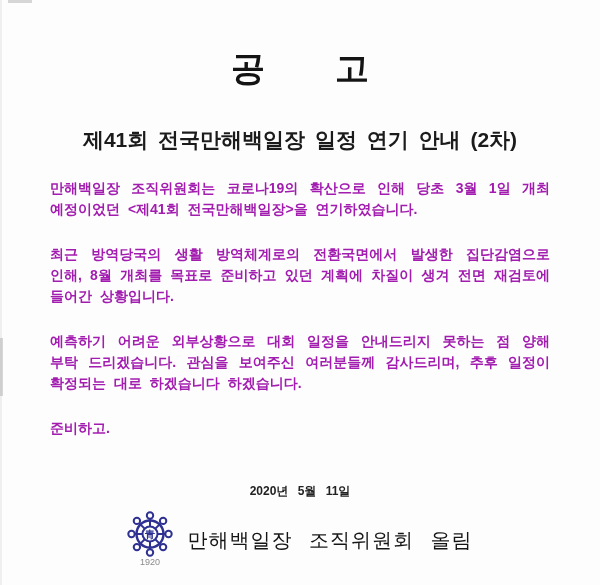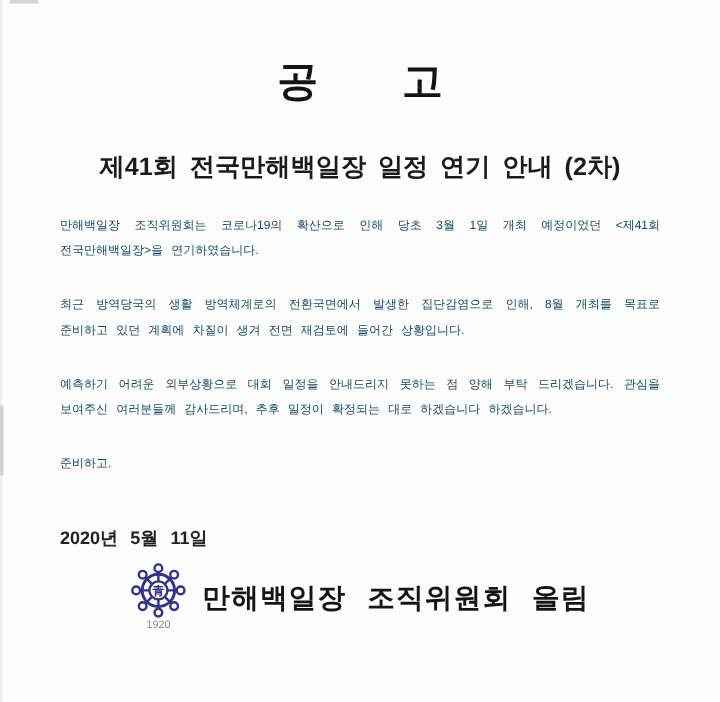--- a/index.html
+++ b/index.html
@@ -30,50 +30,51 @@
     text-align: center;
     font-size: 21px;
     line-height: 24px;
     font-weight: 700;
     color: #1b1b1b;
     word-spacing: 4px;
   }
 
   .body-copy {
     margin-top: 26px;
-    font-size: 10px;
+    font-size: 14px;
     line-height: 21px;
-    font-weight: 400;
-    color: #0c4a6e;
+    font-weight: 700;
+    color: #a21caf;
     text-align: justify;
     word-spacing: 4px;
     word-break: keep-all;
   }
   .body-copy p { margin: 0 0 24px 0; }
   .body-copy p.thanks { margin-bottom: 0; }
 
   .date-line {
     margin-top: 42px;
-    font-size: 15px;
+    text-align: center;
+    font-size: 12px;
     line-height: 20px;
     font-weight: 700;
     color: #222;
     word-spacing: 6px;
   }
 
   .sign-row {
     margin-top: 10px;
     display: flex;
     align-items: center;
     justify-content: center;
     gap: 14px;
   }
   .sign-text {
-    font-size: 23px;
-    font-weight: 700;
+    font-size: 20px;
+    font-weight: 400;
     color: #151515;
     letter-spacing: 1px;
     word-spacing: 10px;
   }
   .logo-svg { display: block; }
   .logo-year { font-size: 9px; font-family: "Liberation Sans", sans-serif; }
   .logo-glyph { font-size: 10px; font-weight: 700; font-family: "Liberation Sans", sans-serif; }
 
   
   .edge-line {

